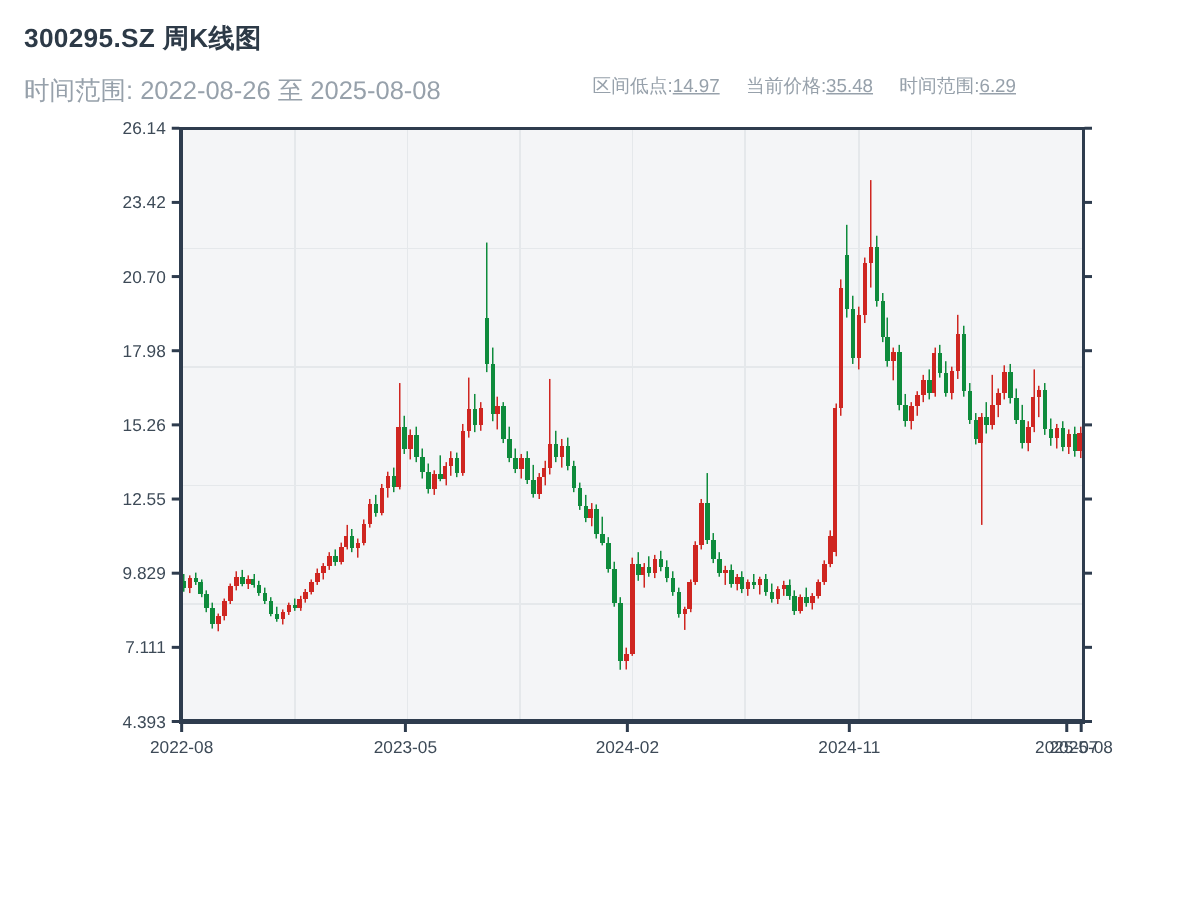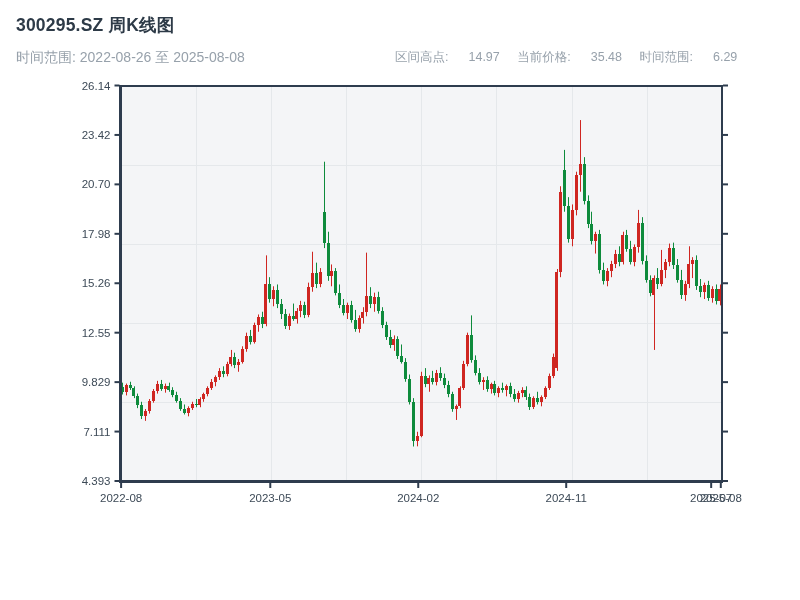--- a/index.html
+++ b/index.html
@@ -1,33 +1,33 @@
 <!DOCTYPE html>
 <html><head>
 <meta charset="utf-8">
 <style>
   html,body{margin:0;padding:0;background:#fff;}
   #app{position:relative;width:800px;height:600px;background:#ffffff;overflow:hidden;
        font-family:"Liberation Sans","DejaVu Sans",sans-serif;}
   .title{position:absolute;left:16px;top:13px;font-size:17.5px;font-weight:600;color:#2d3a47;letter-spacing:.2px;}
-  .subrow{position:absolute;left:16px;top:49px;font-size:14px;color:#97a1ab;}
+  .subrow{position:absolute;left:16px;top:49px;font-size:17px;color:#97a1ab;}
   .stats{position:absolute;left:395px;top:49px;font-size:12.5px;color:#97a1ab;white-space:nowrap;}
   .stats .pair{margin-right:14px;}
-  .stats .pair .v{margin-left:20px;}
+  .stats .pair .v{margin-left:0;text-decoration:underline;}
   svg{position:absolute;left:0;top:0;}
   text{font-family:"Liberation Sans","DejaVu Sans",sans-serif;}
 </style>
 </head>
 <body>
 
 <div id="app">
   <div class="title">300295.SZ 周K线图</div>
   <div class="subrow">时间范围: 2022-08-26 至 2025-08-08</div>
   <div class="stats">
-    <span class="pair"><span>区间高点:</span><span class="v">14.97</span></span>
+    <span class="pair"><span>区间低点:</span><span class="v">14.97</span></span>
     <span class="pair"><span>当前价格:</span><span class="v">35.48</span></span>
     <span class="pair"><span>时间范围:</span><span class="v">6.29</span></span>
   </div>
   <svg id="chart" width="800" height="600">
       <rect x="120.5" y="85.5" width="601.5" height="395.5" fill="#f4f5f7" shape-rendering="crispEdges"></rect>
       <line x1="196.5" y1="85.5" x2="196.5" y2="481" stroke="#e5e8eb" stroke-width="1" shape-rendering="crispEdges"></line>
       <line x1="271.5" y1="85.5" x2="271.5" y2="481" stroke="#e5e8eb" stroke-width="1" shape-rendering="crispEdges"></line>
       <line x1="346.5" y1="85.5" x2="346.5" y2="481" stroke="#e5e8eb" stroke-width="1" shape-rendering="crispEdges"></line>
       <line x1="421.5" y1="85.5" x2="421.5" y2="481" stroke="#e5e8eb" stroke-width="1" shape-rendering="crispEdges"></line>
       <line x1="496.5" y1="85.5" x2="496.5" y2="481" stroke="#e5e8eb" stroke-width="1" shape-rendering="crispEdges"></line>

